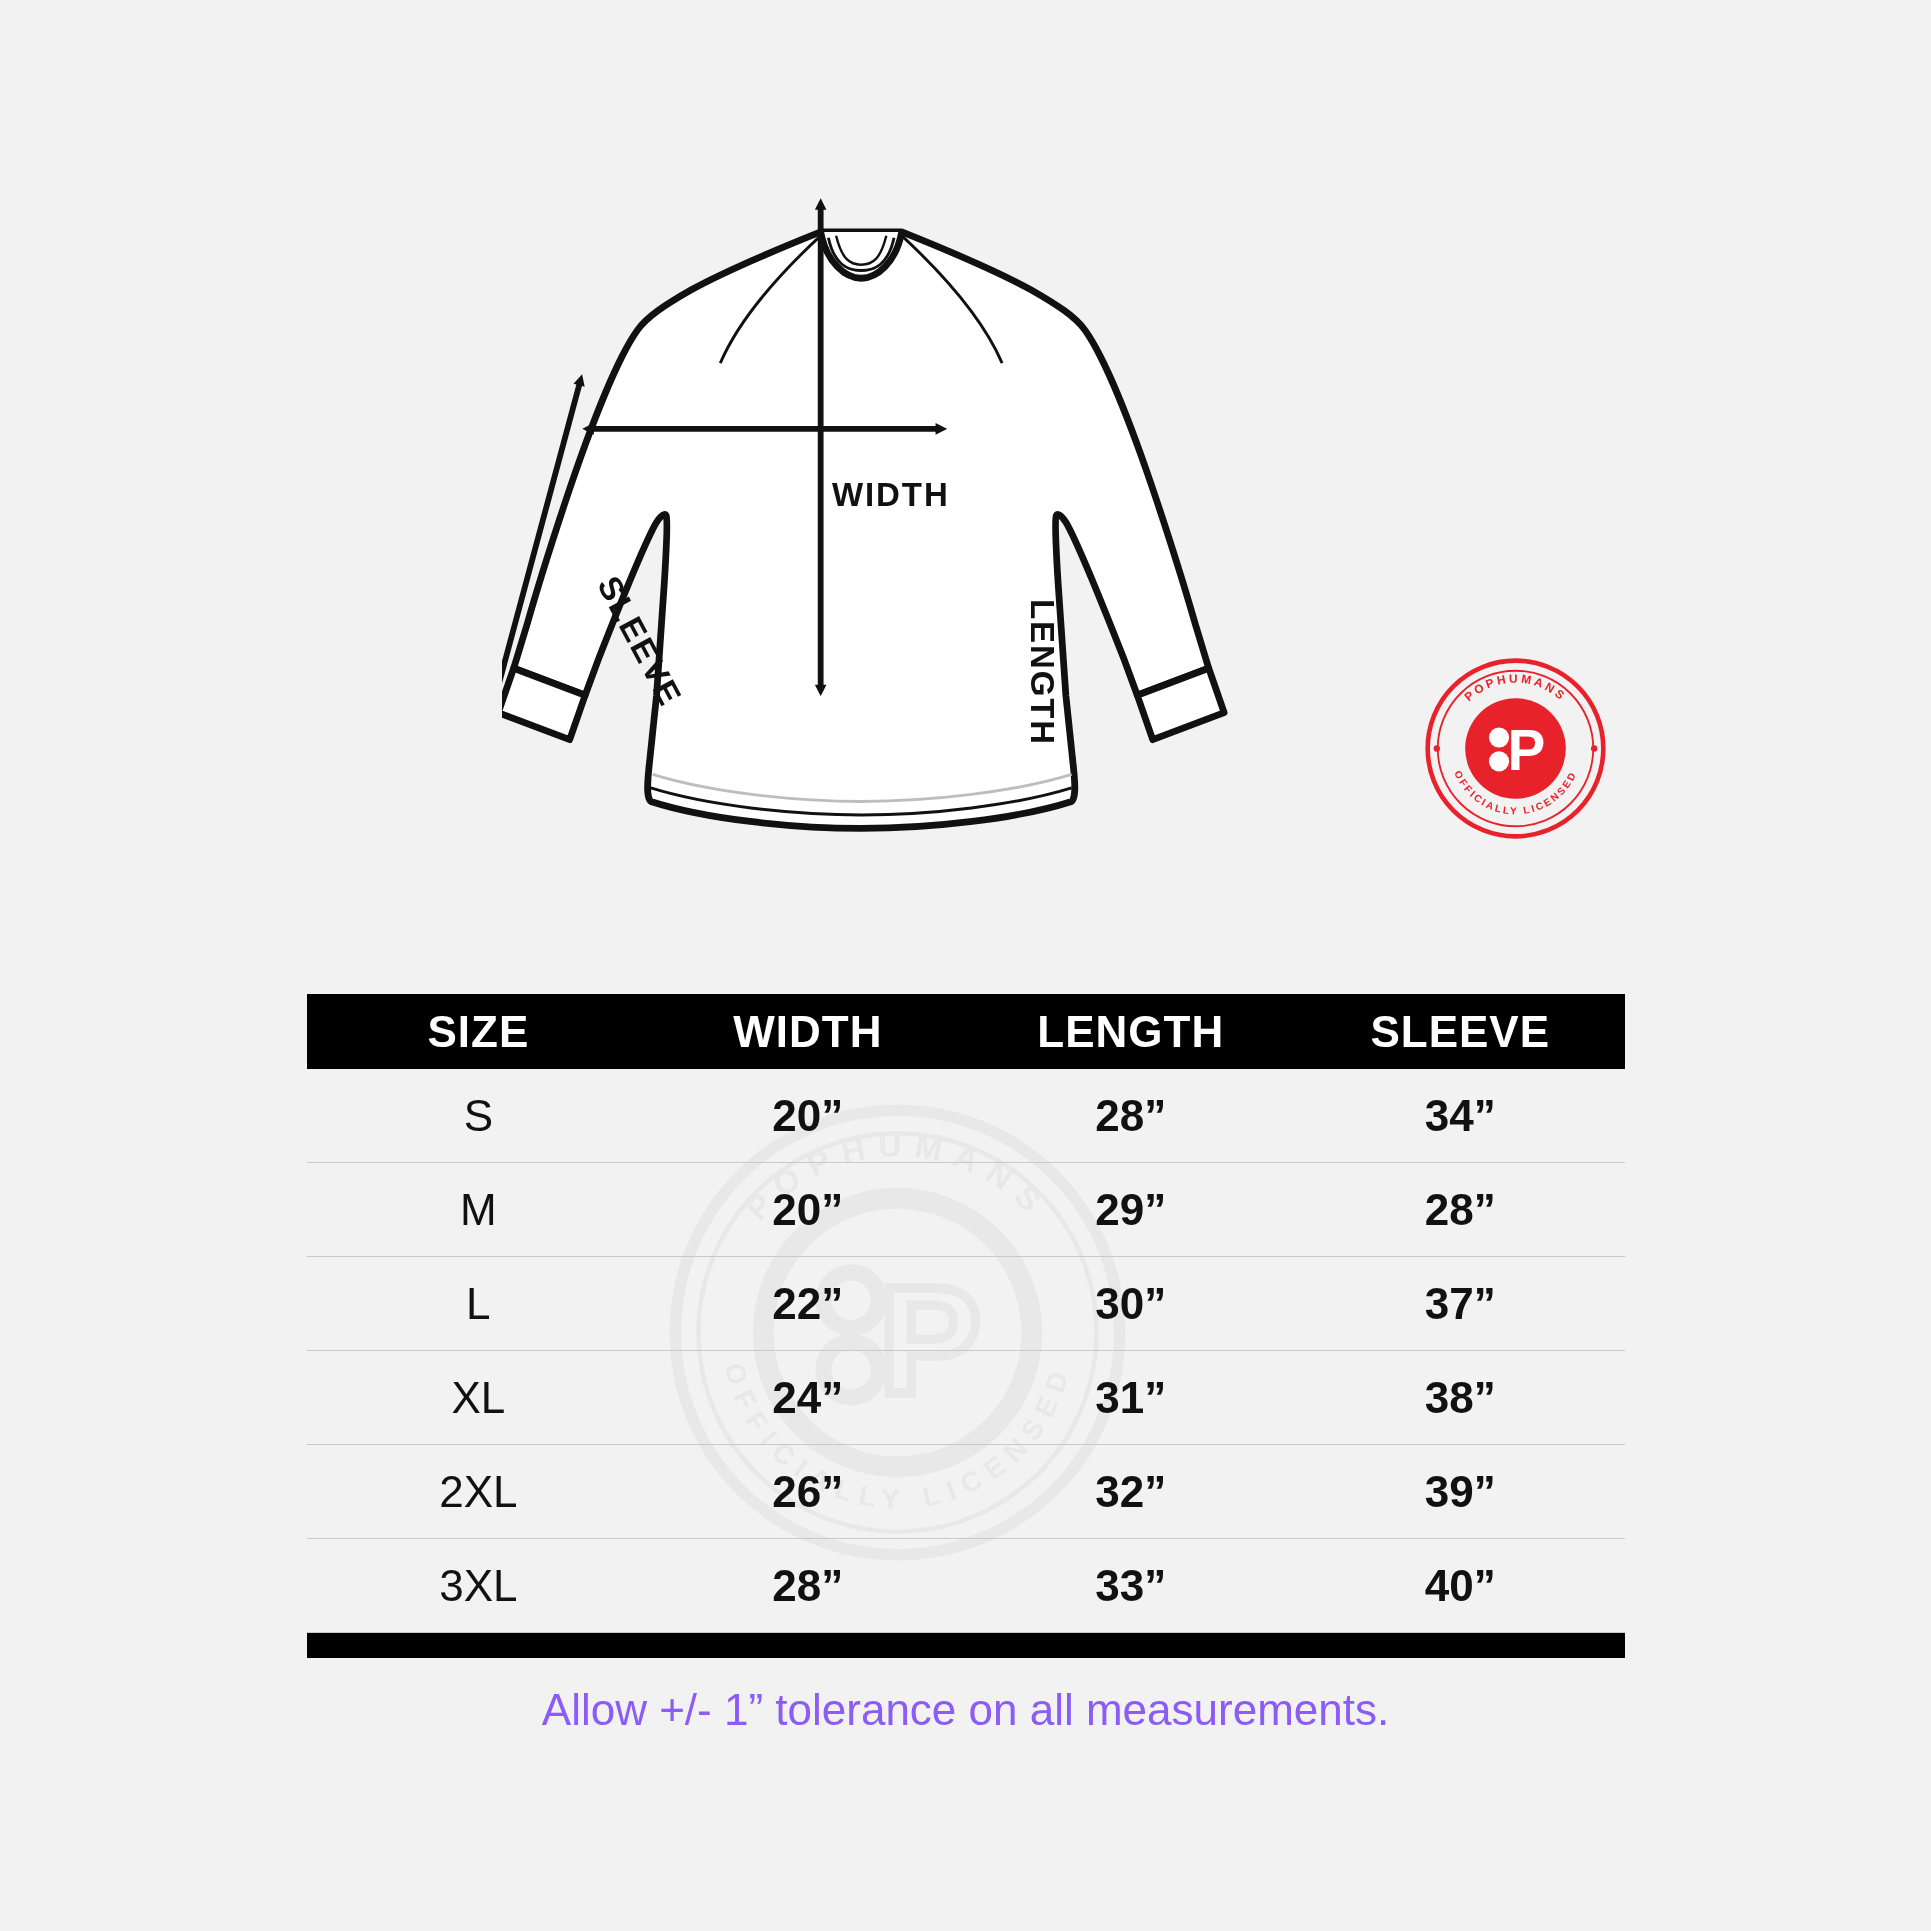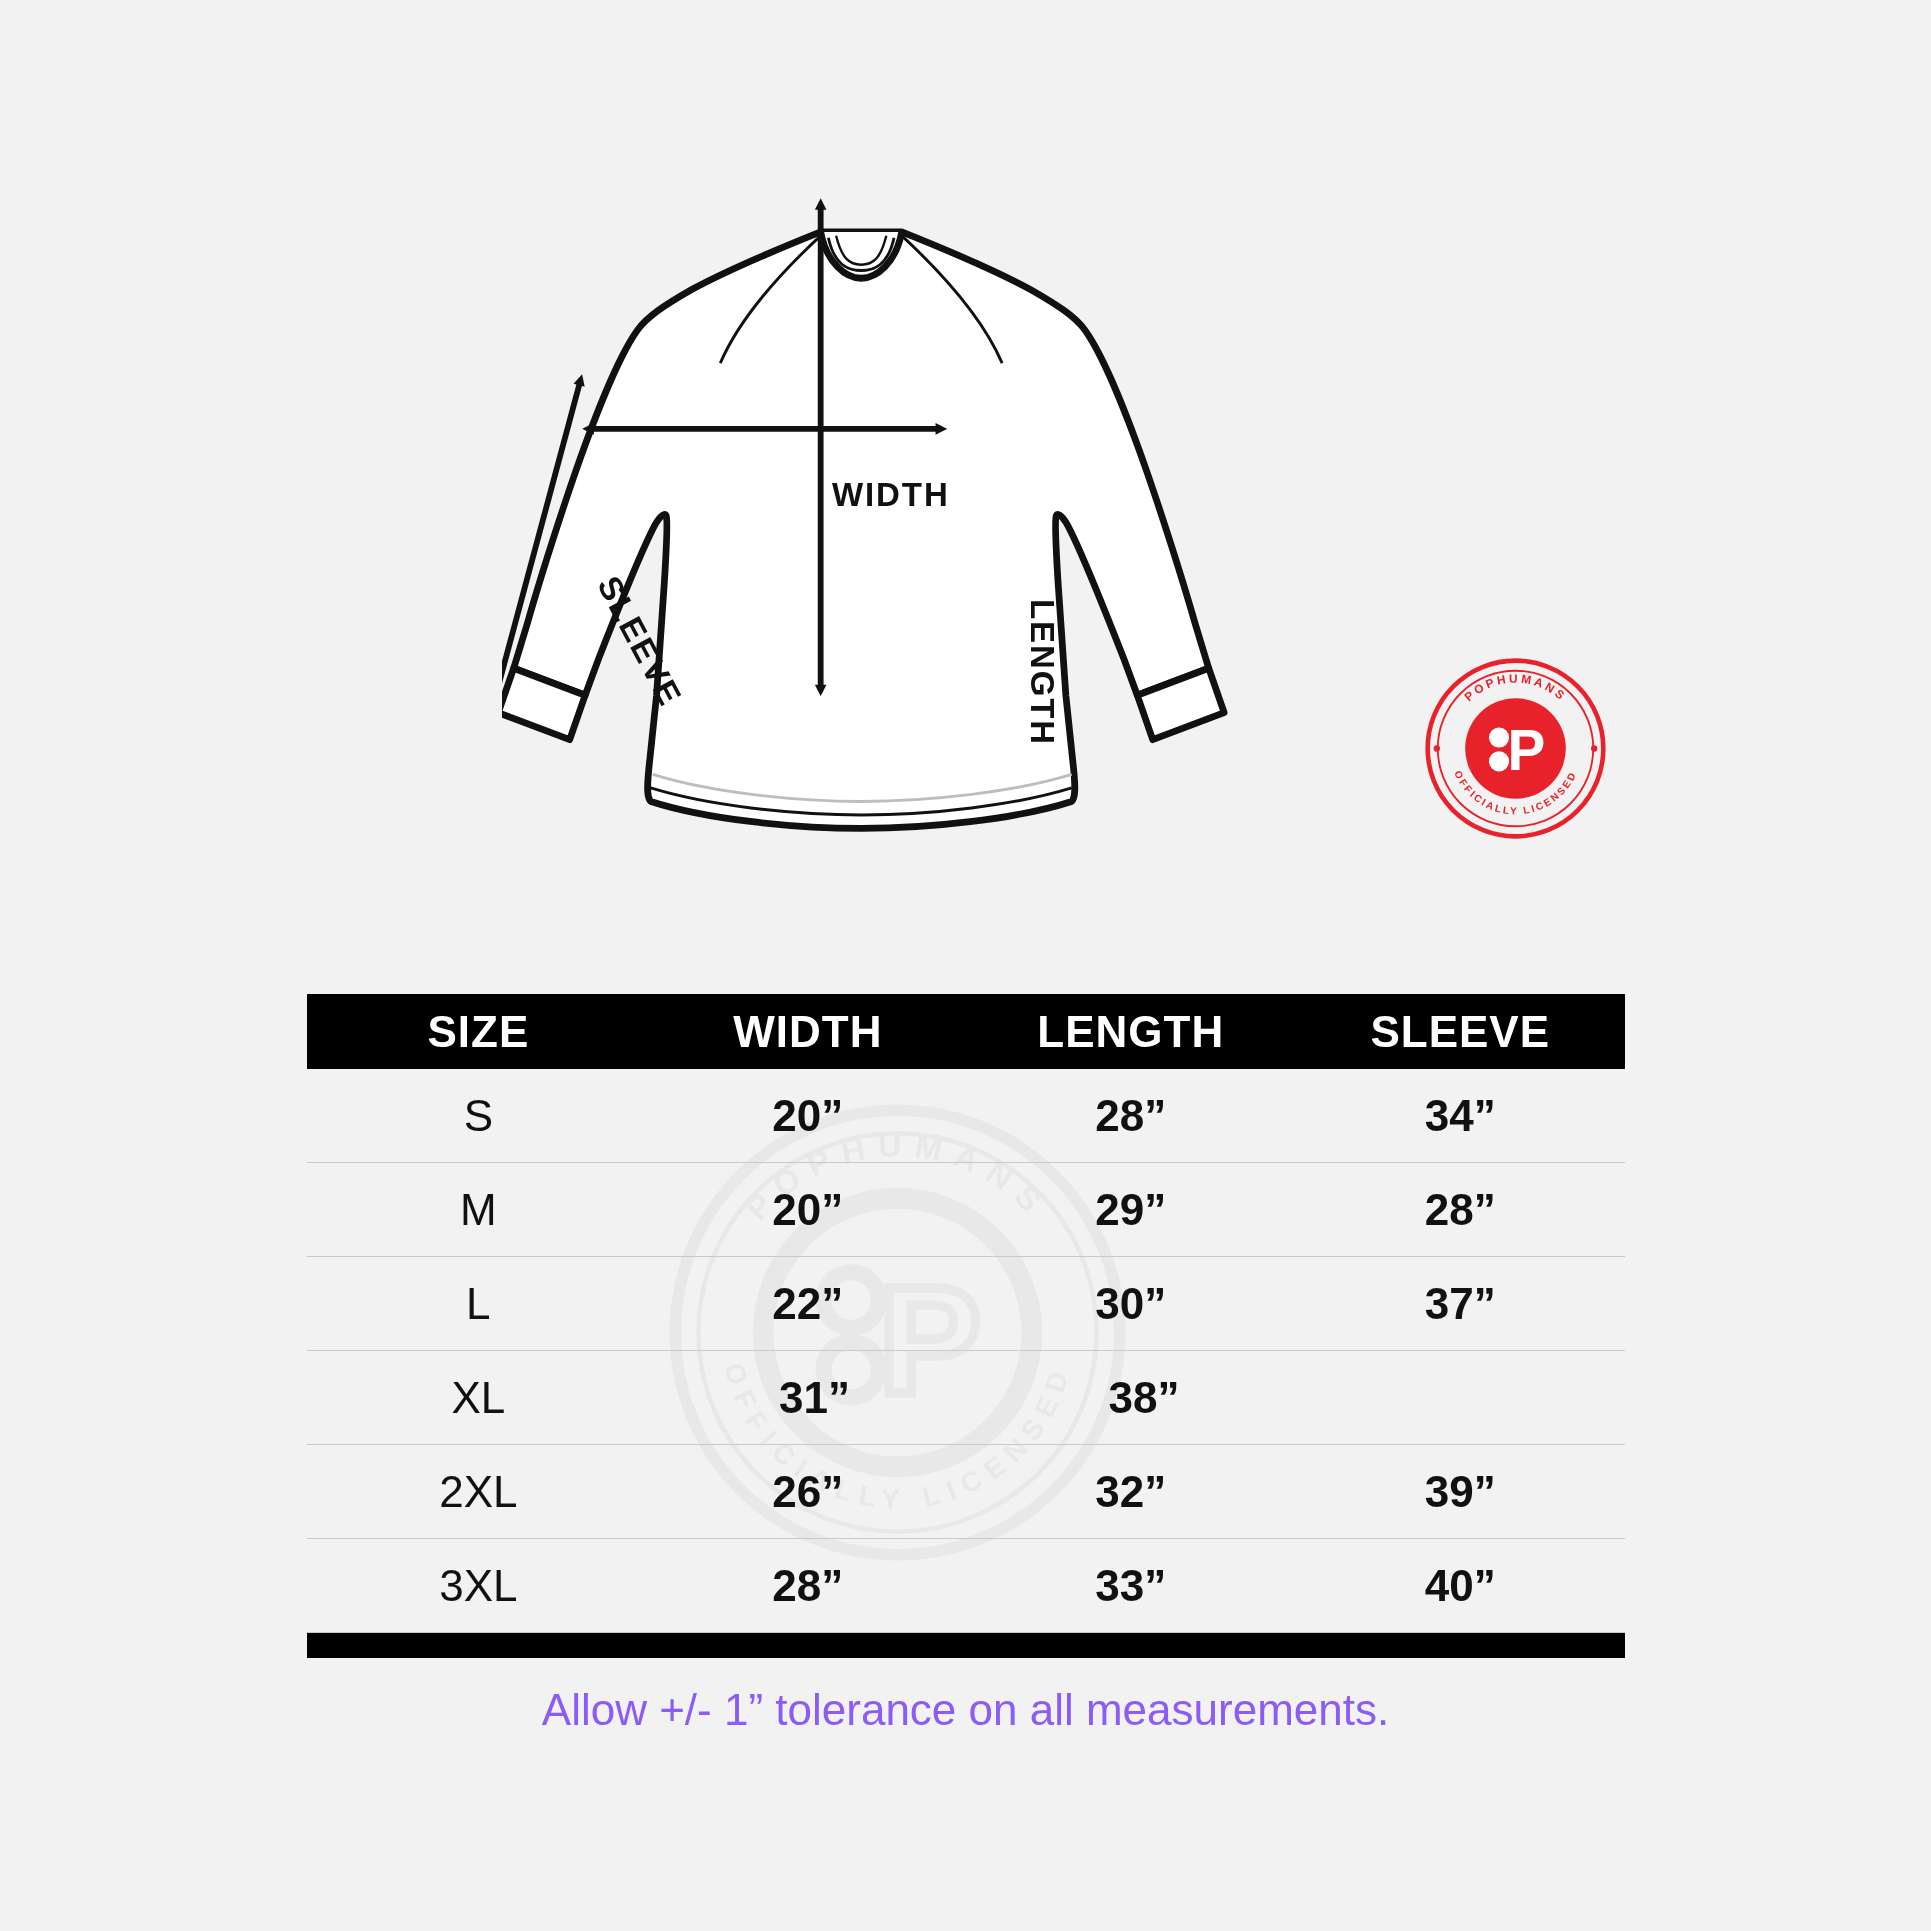--- a/index.html
+++ b/index.html
@@ -303,20 +303,21 @@
 
     <div class="table-row">
       <div class="cell col-size">L</div>
       <div class="cell col-width measure">22”</div>
       <div class="cell col-length measure">30”</div>
       <div class="cell col-sleeve measure">37”</div>
     </div>
 
     <div class="table-row">
       <div class="cell col-size">XL</div>
+      <div class="cell col-width measure">24”</div>
       <div class="cell col-length measure">31”</div>
       <div class="cell col-sleeve measure">38”</div>
     </div>
 
     <div class="table-row">
       <div class="cell col-size">2XL</div>
       <div class="cell col-width measure">26”</div>
       <div class="cell col-length measure">32”</div>
       <div class="cell col-sleeve measure">39”</div>
     </div>

